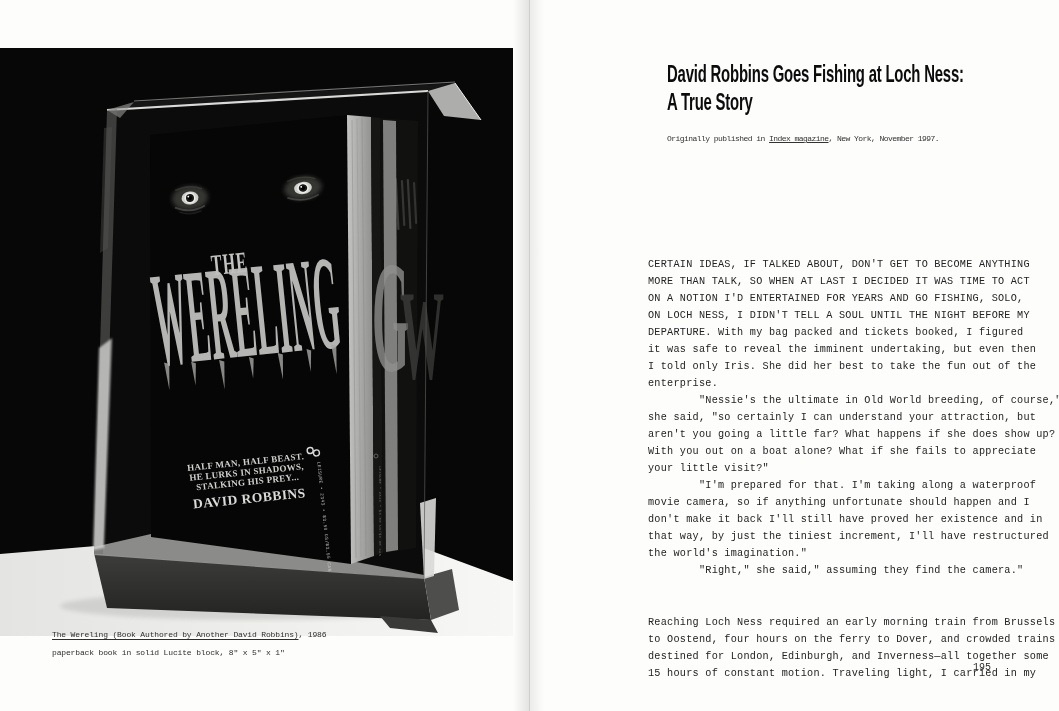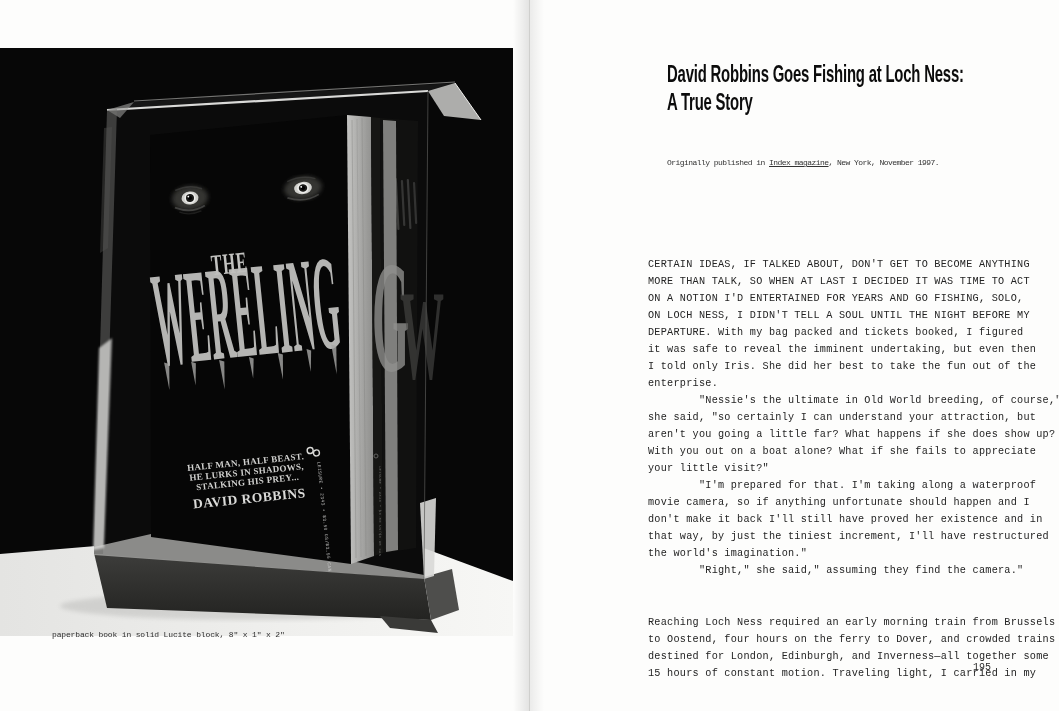--- a/index.html
+++ b/index.html
@@ -17,21 +17,21 @@
   .gutter-shade-l{position:absolute;left:513px;top:0;width:16px;height:711px;z-index:1;
       background:linear-gradient(to right,rgba(0,0,0,0),rgba(0,0,0,0.10));}
   .gutter-shade-r{position:absolute;left:530px;top:0;width:14px;height:711px;z-index:1;
       background:linear-gradient(to left,rgba(0,0,0,0),rgba(0,0,0,0.07));}
   
   .essay-title{position:absolute;left:667px;top:60px;color:#0c0c0c;z-index:2;}
   .essay-title .tline{display:block;height:28px;line-height:28px;font-size:24px;font-weight:700;
         white-space:nowrap;}
   .essay-title .tline > span{display:inline-block;transform:scaleX(0.62);transform-origin:left center;
         letter-spacing:-0.3px;}
-  .credit{position:absolute;left:667px;top:158px;z-index:2;white-space:nowrap;
+  .credit{position:absolute;left:667px;top:134px;z-index:2;white-space:nowrap;
         font-family:"Liberation Mono",monospace;font-size:8px;letter-spacing:-0.55px;color:#333;}
   .credit .u{text-decoration:underline;text-underline-offset:1px;}
   .body-text{position:absolute;left:648px;top:256px;z-index:2;
         font-family:"Liberation Mono",monospace;font-size:10.2px;line-height:17px;
         letter-spacing:0.25px;color:#232323;}
   .body-text .para{white-space:pre;}
   .body-text .para.gap{margin-top:35px;}
   .page-number{position:absolute;left:973px;top:662px;z-index:2;
         font-family:"Liberation Mono",monospace;font-size:10px;color:#2b2b2b;}
 </style>
@@ -180,21 +180,22 @@
       </g>
 
       <g opacity="0.45">
         <circle cx="376" cy="408" r="2" fill="none" stroke="#bbbbb9" stroke-width="1"></circle>
         <text transform="translate(379,418) rotate(90)" font-family="Liberation Mono,monospace" font-size="3.8" letter-spacing="0.3" fill="#bbbbb9">LEISURE • 2343 • $3.50 US/$3.95 CAN</text>
       </g>
     </svg>
   </div>
 
   <div class="caption">
-    <div>paperback book in solid Lucite block, 8" x 1" x 2"</div>
+    <div><span class="u">The Wereling (Book Authored by Another David Robbins)</span><span>, 1986</span></div>
+    <div>paperback book in solid Lucite block, 8" x 5" x 1"</div>
   </div>
 
   <div class="gutter-shade-l"></div>
   <div class="gutter-shade-r"></div>
   <div class="gutter-line"></div>
 
   <div class="essay-title">
     <span class="tline"><span>David Robbins Goes Fishing at Loch Ness:</span></span>
     <span class="tline"><span>A True Story</span></span>
   </div>

